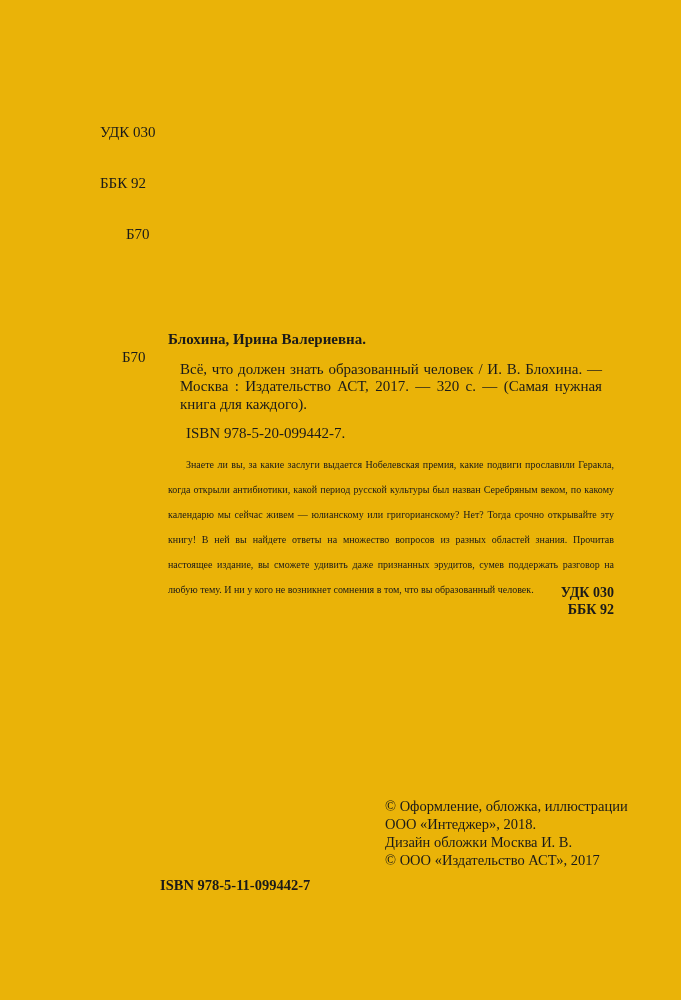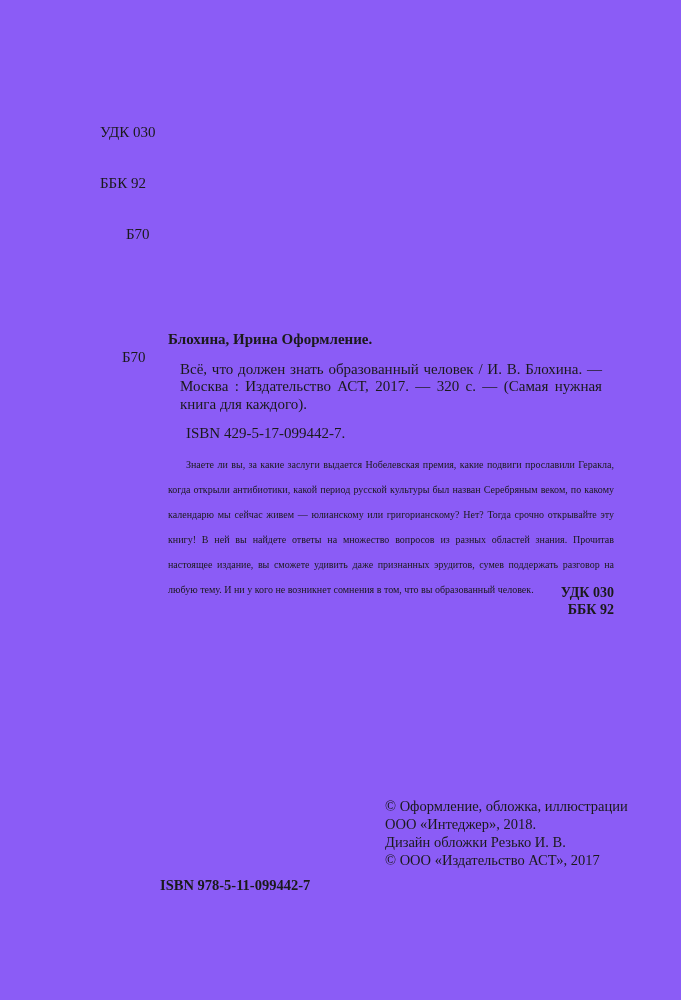--- a/index.html
+++ b/index.html
@@ -4,21 +4,21 @@
 <style>
   html, body {
     margin: 0;
     padding: 0;
     background: #ffffff;
   }
   .page {
     position: relative;
     width: 681px;
     height: 1000px;
-    background: #8b5cf6;
+    background: #eab308;
     font-family: "Liberation Serif", serif;
     color: #1a1a1a;
     overflow: hidden;
   }
 
   
   .top-codes {
     position: absolute;
     left: 100px;
     top: 90px;
@@ -99,33 +99,33 @@
 
   <div class="top-codes">
     <div>УДК 030</div>
     <div>ББК 92</div>
     <div class="code-indent">Б70</div>
   </div>
 
   <div class="margin-code">Б70</div>
 
   <div class="card">
-    <div class="author">Блохина, Ирина Оформление.</div>
+    <div class="author">Блохина, Ирина Валериевна.</div>
     <p class="description">Всё, что должен знать образованный человек / И. В. Блохина. — Москва : Издательство АСТ, 2017. — 320 с. — (Самая нужная книга для каждого).</p>
-    <div class="isbn-line">ISBN 429-5-17-099442-7.</div>
+    <div class="isbn-line">ISBN 978-5-20-099442-7.</div>
     <p class="annotation">Знаете ли вы, за какие заслуги выдается Нобелевская премия, какие подвиги прославили Геракла, когда открыли антибиотики, какой период русской культуры был назван Серебряным веком, по какому календарю мы сейчас живем — юлианскому или григорианскому? Нет? Тогда срочно открывайте эту книгу! В ней вы найдете ответы на множество вопросов из разных областей знания. Прочитав настоящее издание, вы сможете удивить даже признанных эрудитов, сумев поддержать разговор на любую тему. И ни у кого не возникнет сомнения в том, что вы образованный человек.</p>
   </div>
 
   <div class="codes-right">
     <div>УДК 030</div>
     <div>ББК 92</div>
   </div>
 
   <div class="copyright-block">
     <div>© Оформление, обложка, иллюстрации</div>
     <div>ООО «Интеджер», 2018.</div>
-    <div>Дизайн обложки Резько И. В.</div>
+    <div>Дизайн обложки Москва И. В.</div>
     <div>© ООО «Издательство АСТ»,  2017</div>
   </div>
 
   <div class="isbn-bottom">ISBN 978-5-11-099442-7</div>
 
 </div>
 
 </body></html>

